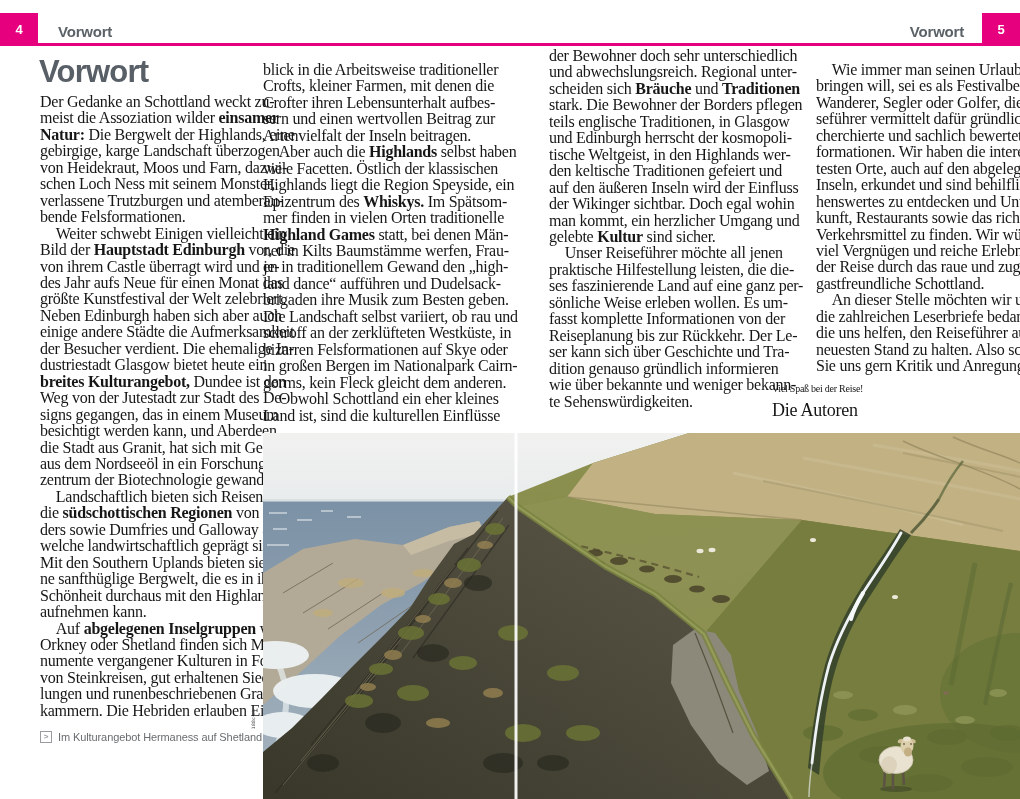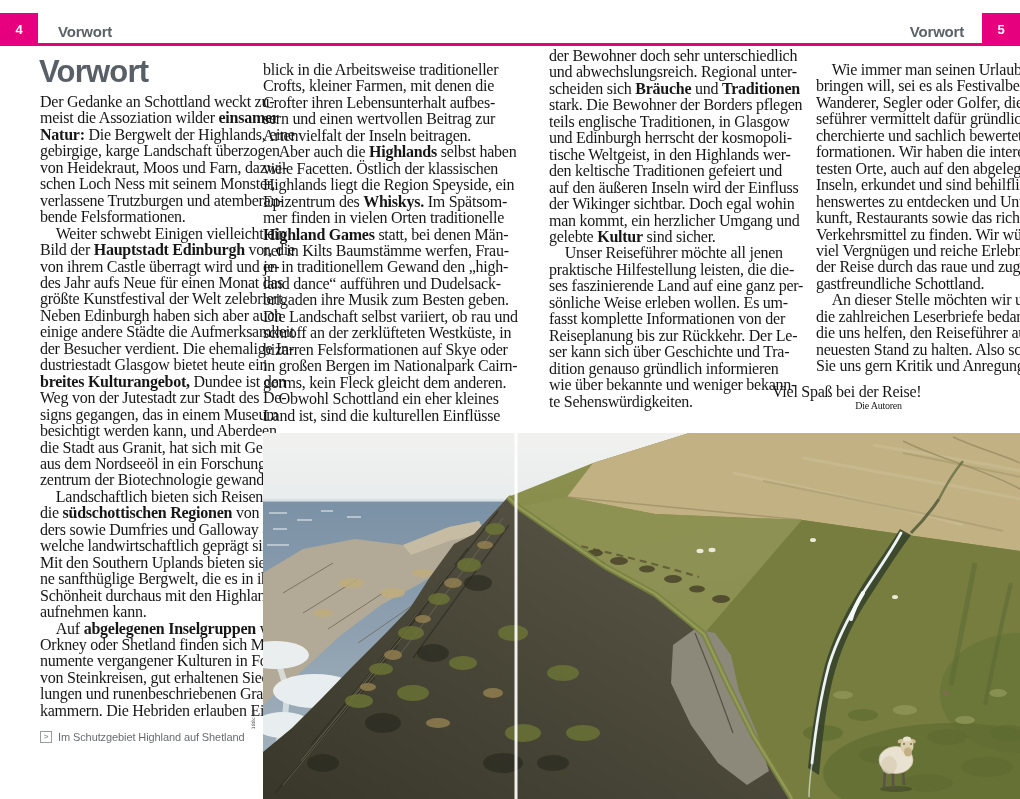--- a/index.html
+++ b/index.html
@@ -12,22 +12,22 @@
   .runhead.rl{left:58px}.runhead.rr{right:56px}
   .rule{position:absolute;left:0;top:43px;width:1020px;height:2.5px;background:#e6007e}
   .title{position:absolute;left:39px;top:54px;margin:0;font:bold 31px "Liberation Sans",sans-serif;
          color:#585f66;letter-spacing:-.8px}
   .col{position:absolute;width:217px;font-size:16px;line-height:16.45px;letter-spacing:-.25px;
        white-space:nowrap}
   .c1{left:40px;top:94px}
   .c2{left:263px;top:62px}
   .c3{left:549px;top:48px}
   .c4{left:816px;top:62px}
-  .closing{position:absolute;left:772px;top:383px;font-size:16px;letter-spacing:-.25px}
-  .signature{position:absolute;left:772px;top:400px;width:213px;text-align:center;font-size:10px;letter-spacing:-.25px}
+  .closing{position:absolute;left:772px;top:383px;font-size:10px;letter-spacing:-.25px}
+  .signature{position:absolute;left:772px;top:400px;width:213px;text-align:left;font-size:18px;letter-spacing:-.25px}
   .caption{position:absolute;left:40px;top:731px;display:flex;align-items:center;gap:6px;
            font-family:"Liberation Sans",sans-serif;font-size:11px;color:#696d70;letter-spacing:-.1px}
   .capicon{display:inline-block;width:10px;height:10px;border:1.2px solid #989c9f;
            font:bold 8px/10px "Liberation Sans",sans-serif;text-align:center;color:#989c9f}
   .credit{position:absolute;left:234px;top:715px;width:40px;height:8px;transform:rotate(-90deg);
           font-family:"DejaVu Sans",sans-serif;font-size:4.5px;line-height:8px;color:#3f3f3f;
           letter-spacing:.3px;text-align:center}
   .photo{position:absolute;left:263px;top:433px;width:757px;height:366px}
   .photo svg{display:block}
 </style>
@@ -46,21 +46,21 @@
 
   <div class="col c1">Der Gedanke an Schottland weckt zu-<br>meist die Assoziation wilder <b>einsamer</b><br><b>Natur:</b> Die Bergwelt der Highlands, eine<br>gebirgige, karge Landschaft überzogen<br>von Heidekraut, Moos und Farn, dazwi-<br>schen Loch Ness mit seinem Monster,<br>verlassene Trutzburgen und atemberau-<br>bende Felsformationen.<br> Weiter schwebt Einigen vielleicht ein<br>Bild der <b>Hauptstadt Edinburgh</b> vor, die<br>von ihrem Castle überragt wird und je-<br>des Jahr aufs Neue für einen Monat das<br>größte Kunstfestival der Welt zelebriert.<br>Neben Edinburgh haben sich aber auch<br>einige andere Städte die Aufmerksamkeit<br>der Besucher verdient. Die ehemalige In-<br>dustriestadt Glasgow bietet heute ein<br><b>breites Kulturangebot,</b> Dundee ist den<br>Weg von der Jutestadt zur Stadt des De-<br>signs gegangen, das in einem Museum<br>besichtigt werden kann, und Aberdeen,<br>die Stadt aus Granit, hat sich mit Geld<br>aus dem Nordseeöl in ein Forschungs-<br>zentrum der Biotechnologie gewandelt.<br> Landschaftlich bieten sich Reisen in<br>die <b>südschottischen Regionen</b> von Bor-<br>ders sowie Dumfries und Galloway an,<br>welche landwirtschaftlich geprägt sind.<br>Mit den Southern Uplands bieten sie ei-<br>ne sanfthüglige Bergwelt, die es in ihrer<br>Schönheit durchaus mit den Highlands<br>aufnehmen kann.<br> Auf <b>abgelegenen Inselgruppen</b> wie<br>Orkney oder Shetland finden sich Mo-<br>numente vergangener Kulturen in Form<br>von Steinkreisen, gut erhaltenen Sied-<br>lungen und runenbeschriebenen Grab-<br>kammern. Die Hebriden erlauben Ein-</div>
   <div class="col c2">blick in die Arbeitsweise traditioneller<br>Crofts, kleiner Farmen, mit denen die<br>Crofter ihren Lebensunterhalt aufbes-<br>sern und einen wertvollen Beitrag zur<br>Artenvielfalt der Inseln beitragen.<br> Aber auch die <b>Highlands</b> selbst haben<br>viele Facetten. Östlich der klassischen<br>Highlands liegt die Region Speyside, ein<br>Epizentrum des <b>Whiskys.</b> Im Spätsom-<br>mer finden in vielen Orten traditionelle<br><b>Highland Games</b> statt, bei denen Män-<br>ner in Kilts Baumstämme werfen, Frau-<br>en in traditionellem Gewand den „high-<br>land dance“ aufführen und Dudelsack-<br>brigaden ihre Musik zum Besten geben.<br>Die Landschaft selbst variiert, ob rau und<br>schroff an der zerklüfteten Westküste, in<br>bizarren Felsformationen auf Skye oder<br>in großen Bergen im Nationalpark Cairn-<br>gorms, kein Fleck gleicht dem anderen.<br> Obwohl Schottland ein eher kleines<br>Land ist, sind die kulturellen Einflüsse</div>
   <div class="col c3">der Bewohner doch sehr unterschiedlich<br>und abwechslungsreich. Regional unter-<br>scheiden sich <b>Bräuche</b> und <b>Traditionen</b><br>stark. Die Bewohner der Borders pflegen<br>teils englische Traditionen, in Glasgow<br>und Edinburgh herrscht der kosmopoli-<br>tische Weltgeist, in den Highlands wer-<br>den keltische Traditionen gefeiert und<br>auf den äußeren Inseln wird der Einfluss<br>der Wikinger sichtbar. Doch egal wohin<br>man kommt, ein herzlicher Umgang und<br>gelebte <b>Kultur</b> sind sicher.<br> Unser Reiseführer möchte all jenen<br>praktische Hilfestellung leisten, die die-<br>ses faszinierende Land auf eine ganz per-<br>sönliche Weise erleben wollen. Es um-<br>fasst komplette Informationen von der<br>Reiseplanung bis zur Rückkehr. Der Le-<br>ser kann sich über Geschichte und Tra-<br>dition genauso gründlich informieren<br>wie über bekannte und weniger bekann-<br>te Sehenswürdigkeiten.</div>
   <div class="col c4"> Wie immer man seinen Urlaub ver-<br>bringen will, sei es als Festivalbesucher,<br>Wanderer, Segler oder Golfer, dieser Rei-<br>seführer vermittelt dafür gründlich re-<br>cherchierte und sachlich bewertete In-<br>formationen. Wir haben die interessan-<br>testen Orte, auch auf den abgelegenen<br>Inseln, erkundet und sind behilflich, Se-<br>henswertes zu entdecken und Unter-<br>kunft, Restaurants sowie das richtige<br>Verkehrsmittel zu finden. Wir wünschen<br>viel Vergnügen und reiche Erlebnisse bei<br>der Reise durch das raue und zugleich<br>gastfreundliche Schottland.<br> An dieser Stelle möchten wir uns für<br>die zahlreichen Leserbriefe bedanken,<br>die uns helfen, den Reiseführer auf dem<br>neuesten Stand zu halten. Also schreiben<br>Sie uns gern Kritik und Anregungen.</div>
   <div class="closing">Viel Spaß bei der Reise!</div>
   <div class="signature">Die Autoren</div>
 
   <div class="caption">
     <span class="capicon">&gt;</span>
-    <span>Im Schutzgebiet Highland auf Shetland</span>
+    <span>Im Kulturangebot Hermaness auf Shetland</span>
   </div>
 
   <div class="credit">188c-ab</div>
 
   <div class="photo">
     <svg width="757" height="366" viewBox="0 0 757 366">
       <defs>
         <linearGradient id="sky" x1="0" y1="0" x2="0" y2="1">
           <stop offset="0" stop-color="#f1f2f0"></stop>
             <stop offset="1" stop-color="#dde4e7"></stop>

